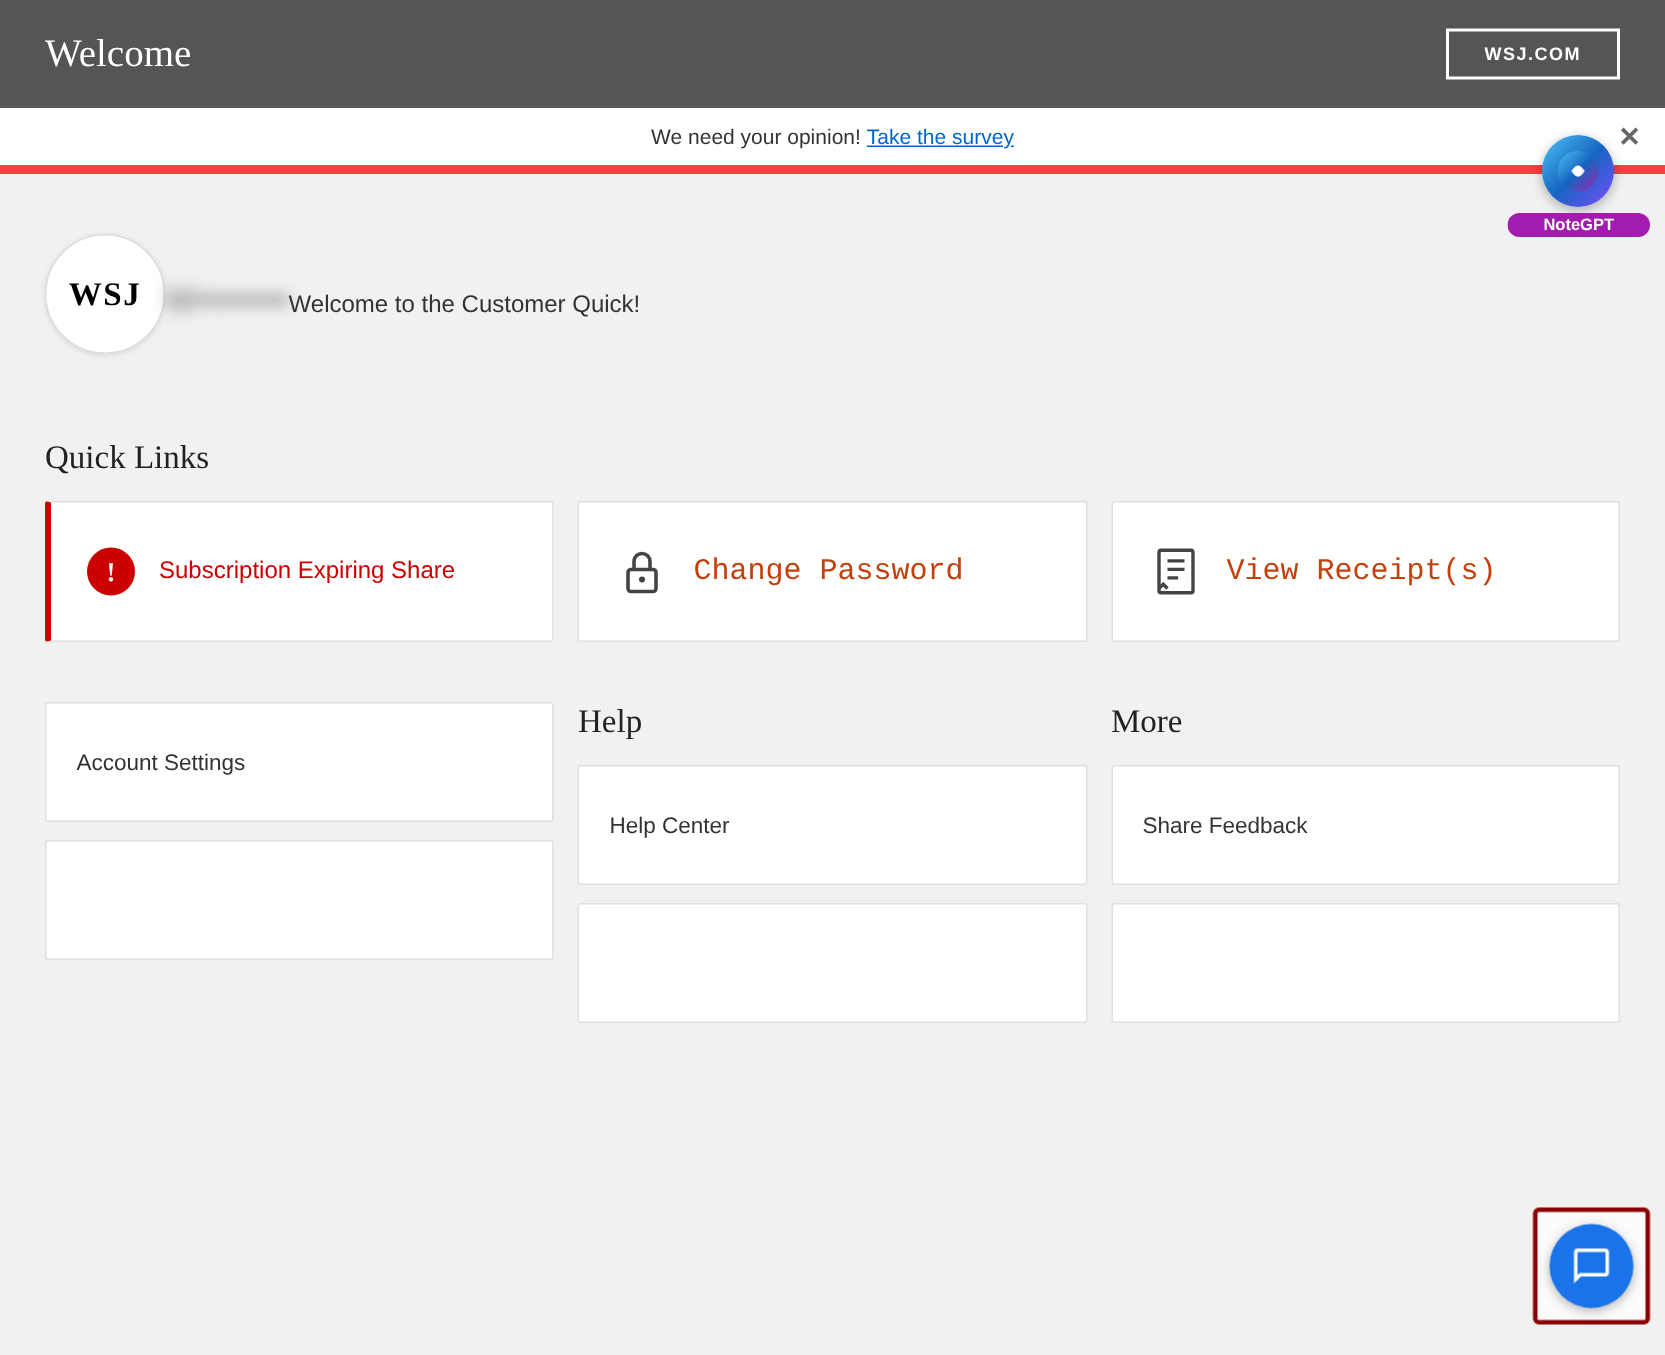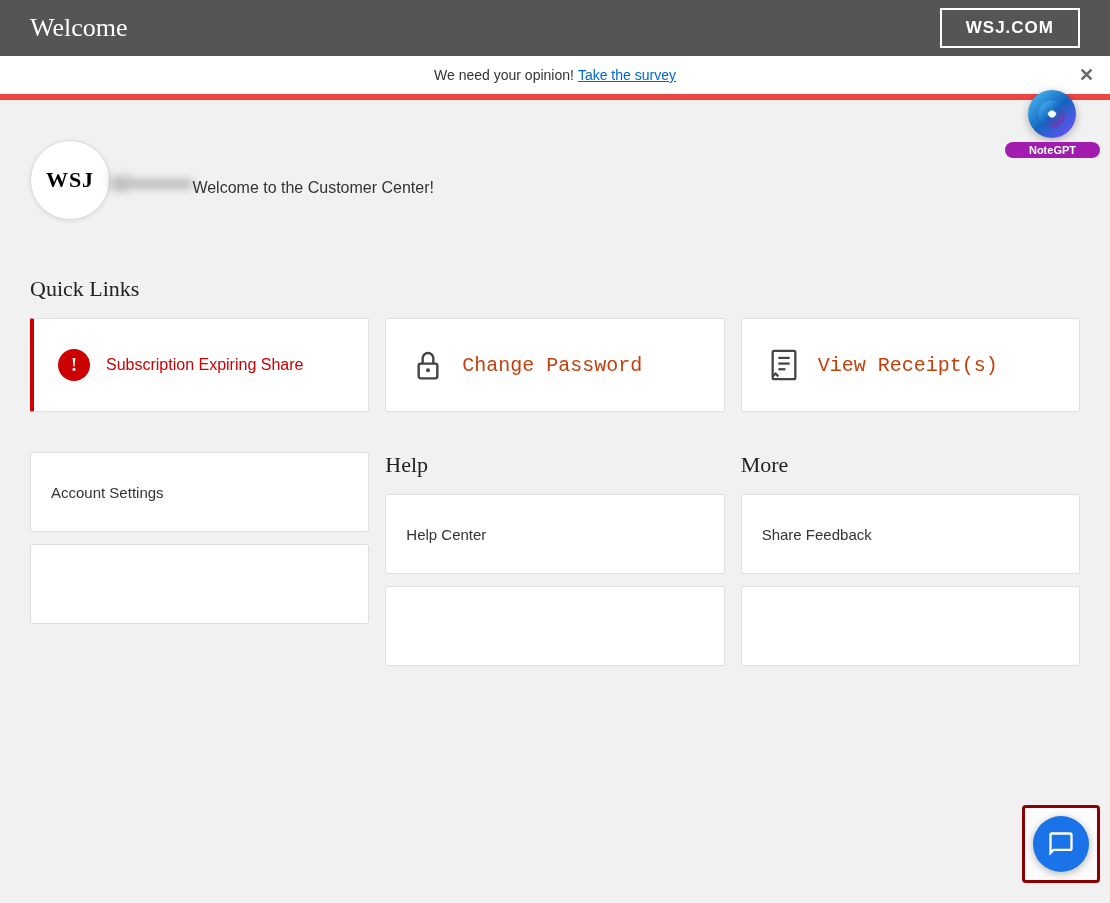--- a/index.html
+++ b/index.html
@@ -1,38 +1,38 @@
 <!DOCTYPE html>
 <html><head>
   <meta charset="utf-8">
   <style>
     * { box-sizing: border-box; margin: 0; padding: 0; }
     body { font-family: Georgia, 'Times New Roman', serif; background: #f1f1f1; min-height: 903px; width: 1110px; overflow-x: hidden; }
 
     
     .header {
       background: #555555;
-      height: 56px;
+      height: 72px;
       display: flex;
       align-items: center;
       justify-content: space-between;
       padding: 0 30px;
     }
     .header-title {
       color: #ffffff;
       font-size: 26px;
       font-weight: 400;
       font-family: Georgia, serif;
     }
     .header-btn {
       border: 2px solid #ffffff;
       background: transparent;
       color: #ffffff;
       padding: 8px 24px;
-      font-size: 17px;
+      font-size: 12px;
       font-weight: bold;
       letter-spacing: 1px;
       cursor: pointer;
       font-family: Arial, sans-serif;
     }
 
     
     .survey-banner {
       background: #ffffff;
       border-bottom: 6px solid #ef4444;
@@ -307,21 +307,21 @@
   <span class="notegpt-label">NoteGPT</span>
 </div>
 
 <main class="main">
 
   <div class="user-section">
     <div class="wsj-logo-circle">
       <span class="wsj-logo-text">WSJ</span>
     </div>
     <div class="username-blurred">W••••••••</div>
-    <div class="welcome-text">Welcome to the Customer Center!</div>
+    <div class="welcome-text">Welcome to the Customer Quick!</div>
   </div>
 
   <div>
     <h2 class="section-title">Quick Links</h2>
     <div class="cards-grid">
 
       <div class="card card-subscription">
         <div class="card-icon-alert">!</div>
         <span class="card-label-alert">Subscription Expiring Share</span>
       </div>

